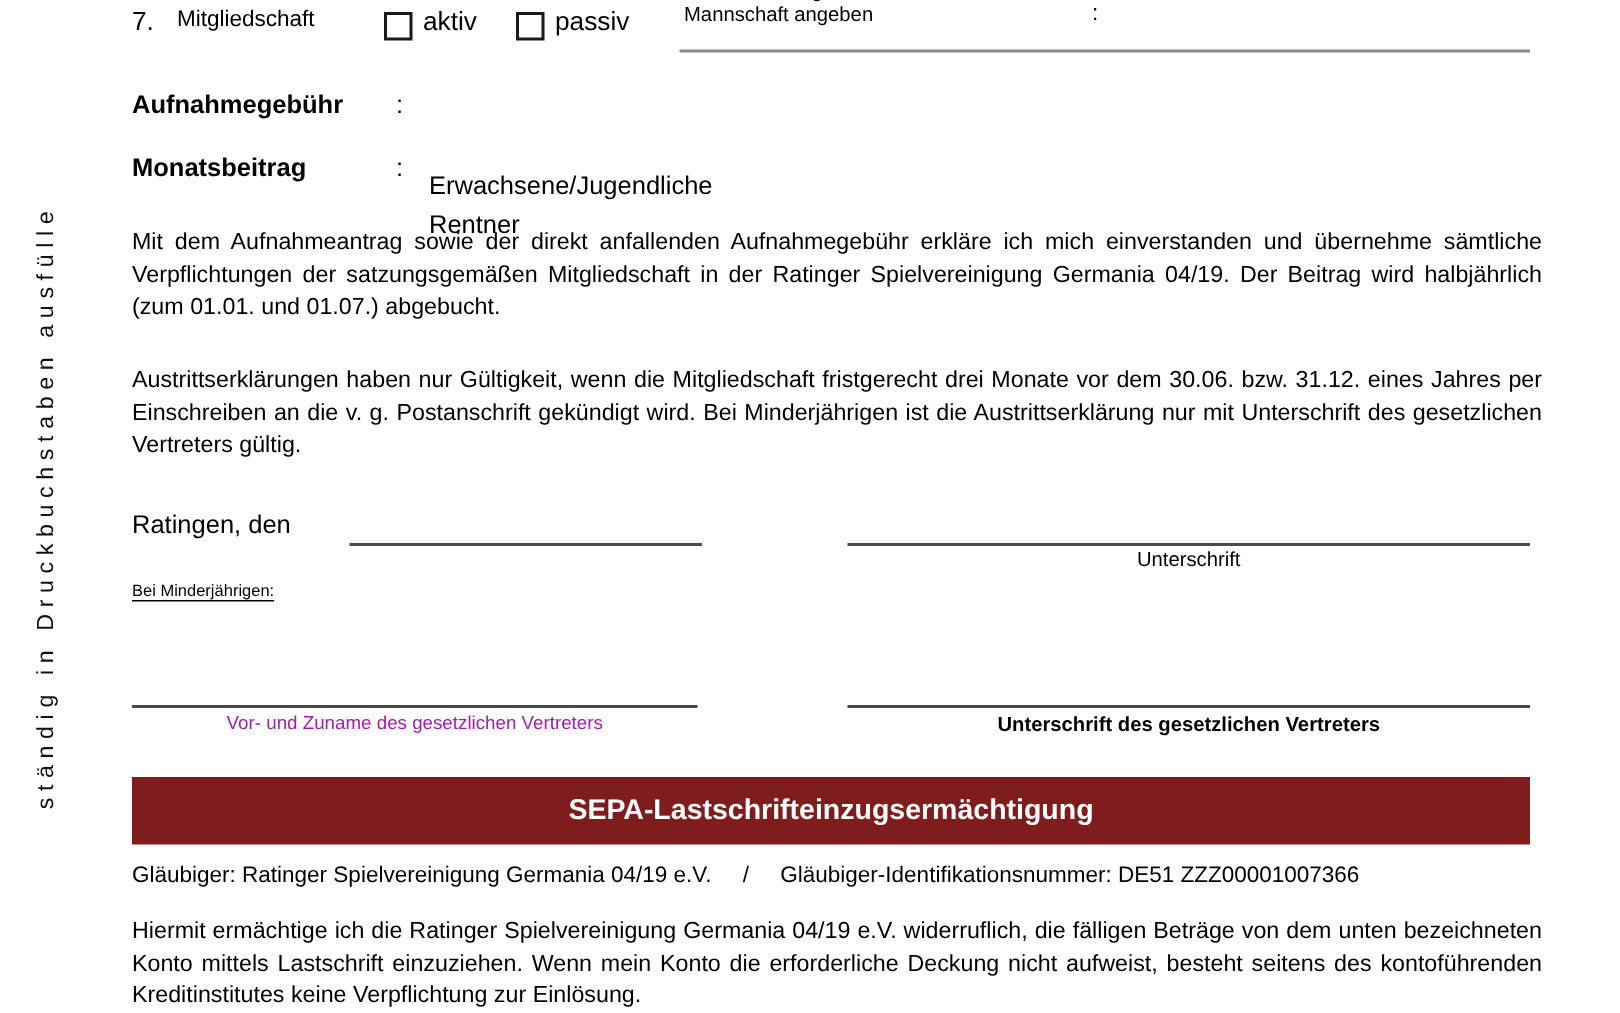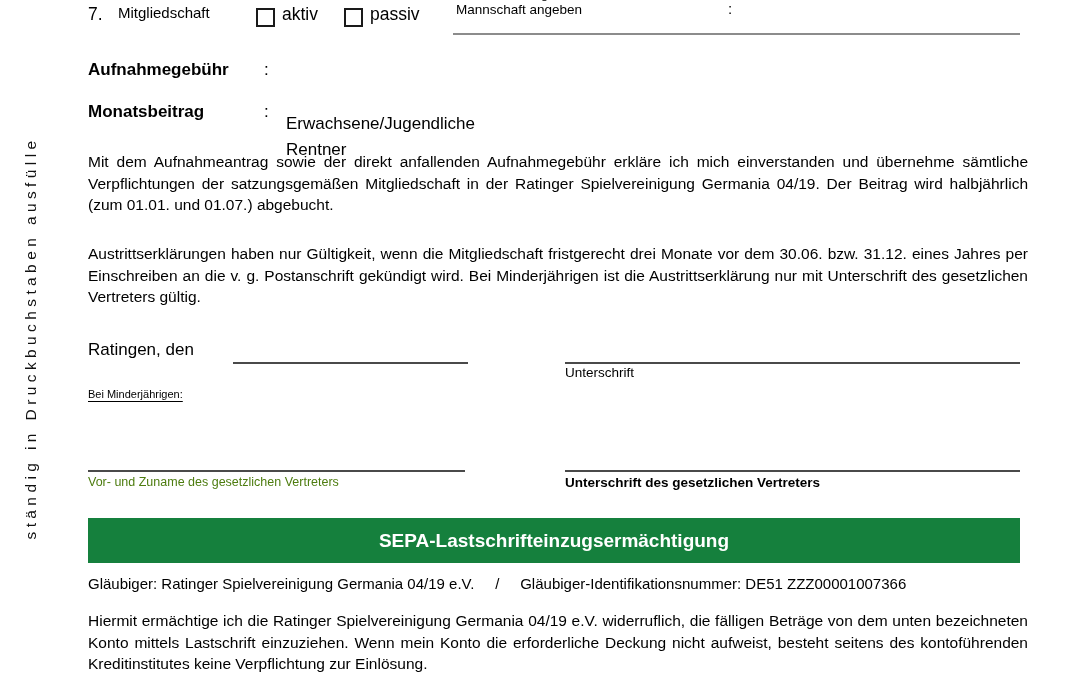--- a/index.html
+++ b/index.html
@@ -111,50 +111,50 @@
   .line {
     position:absolute;
     height:0;
     border-top:2px solid #4a4a4a;
   }
   .line-date  { left:145px; top:32px; width:235px; }
   .line-sig   { left:477px; top:32px; width:455px; }
   .cap {
     position:absolute;
     font-size:13.5px;
-    text-align:left;
+    text-align:center;
   }
   .cap-unterschrift { left:477px; top:35px; width:455px; }
 
   .minor-heading {
     position:absolute; left:0; top:58px;
     font-size:11px;
     text-decoration:underline;
     text-underline-offset:3px;
   }
 
   .line-minor-name { left:0;   top:140px; width:377px; }
   .line-minor-sig  { left:477px; top:140px; width:455px; }
   .cap-minor-name {
     left:0; top:145px; width:377px;
-    color:#4d7c0f;
+    color:#a21caf;
     font-size:12.5px;
   }
   .cap-minor-sig {
     left:477px; top:145px; width:455px;
     font-weight:bold;
     font-size:13.5px;
   }
 
   
   .sepa-banner {
     position:absolute;
     left:0; top:518px;
     width:932px; height:45px;
-    background:#15803d;
+    background:#7f1d1d;
     display:flex;
     align-items:center;
     justify-content:center;
   }
   .sepa-banner span {
     color:#ffffff;
     font-size:19px;
     font-weight:bold;
   }
 

